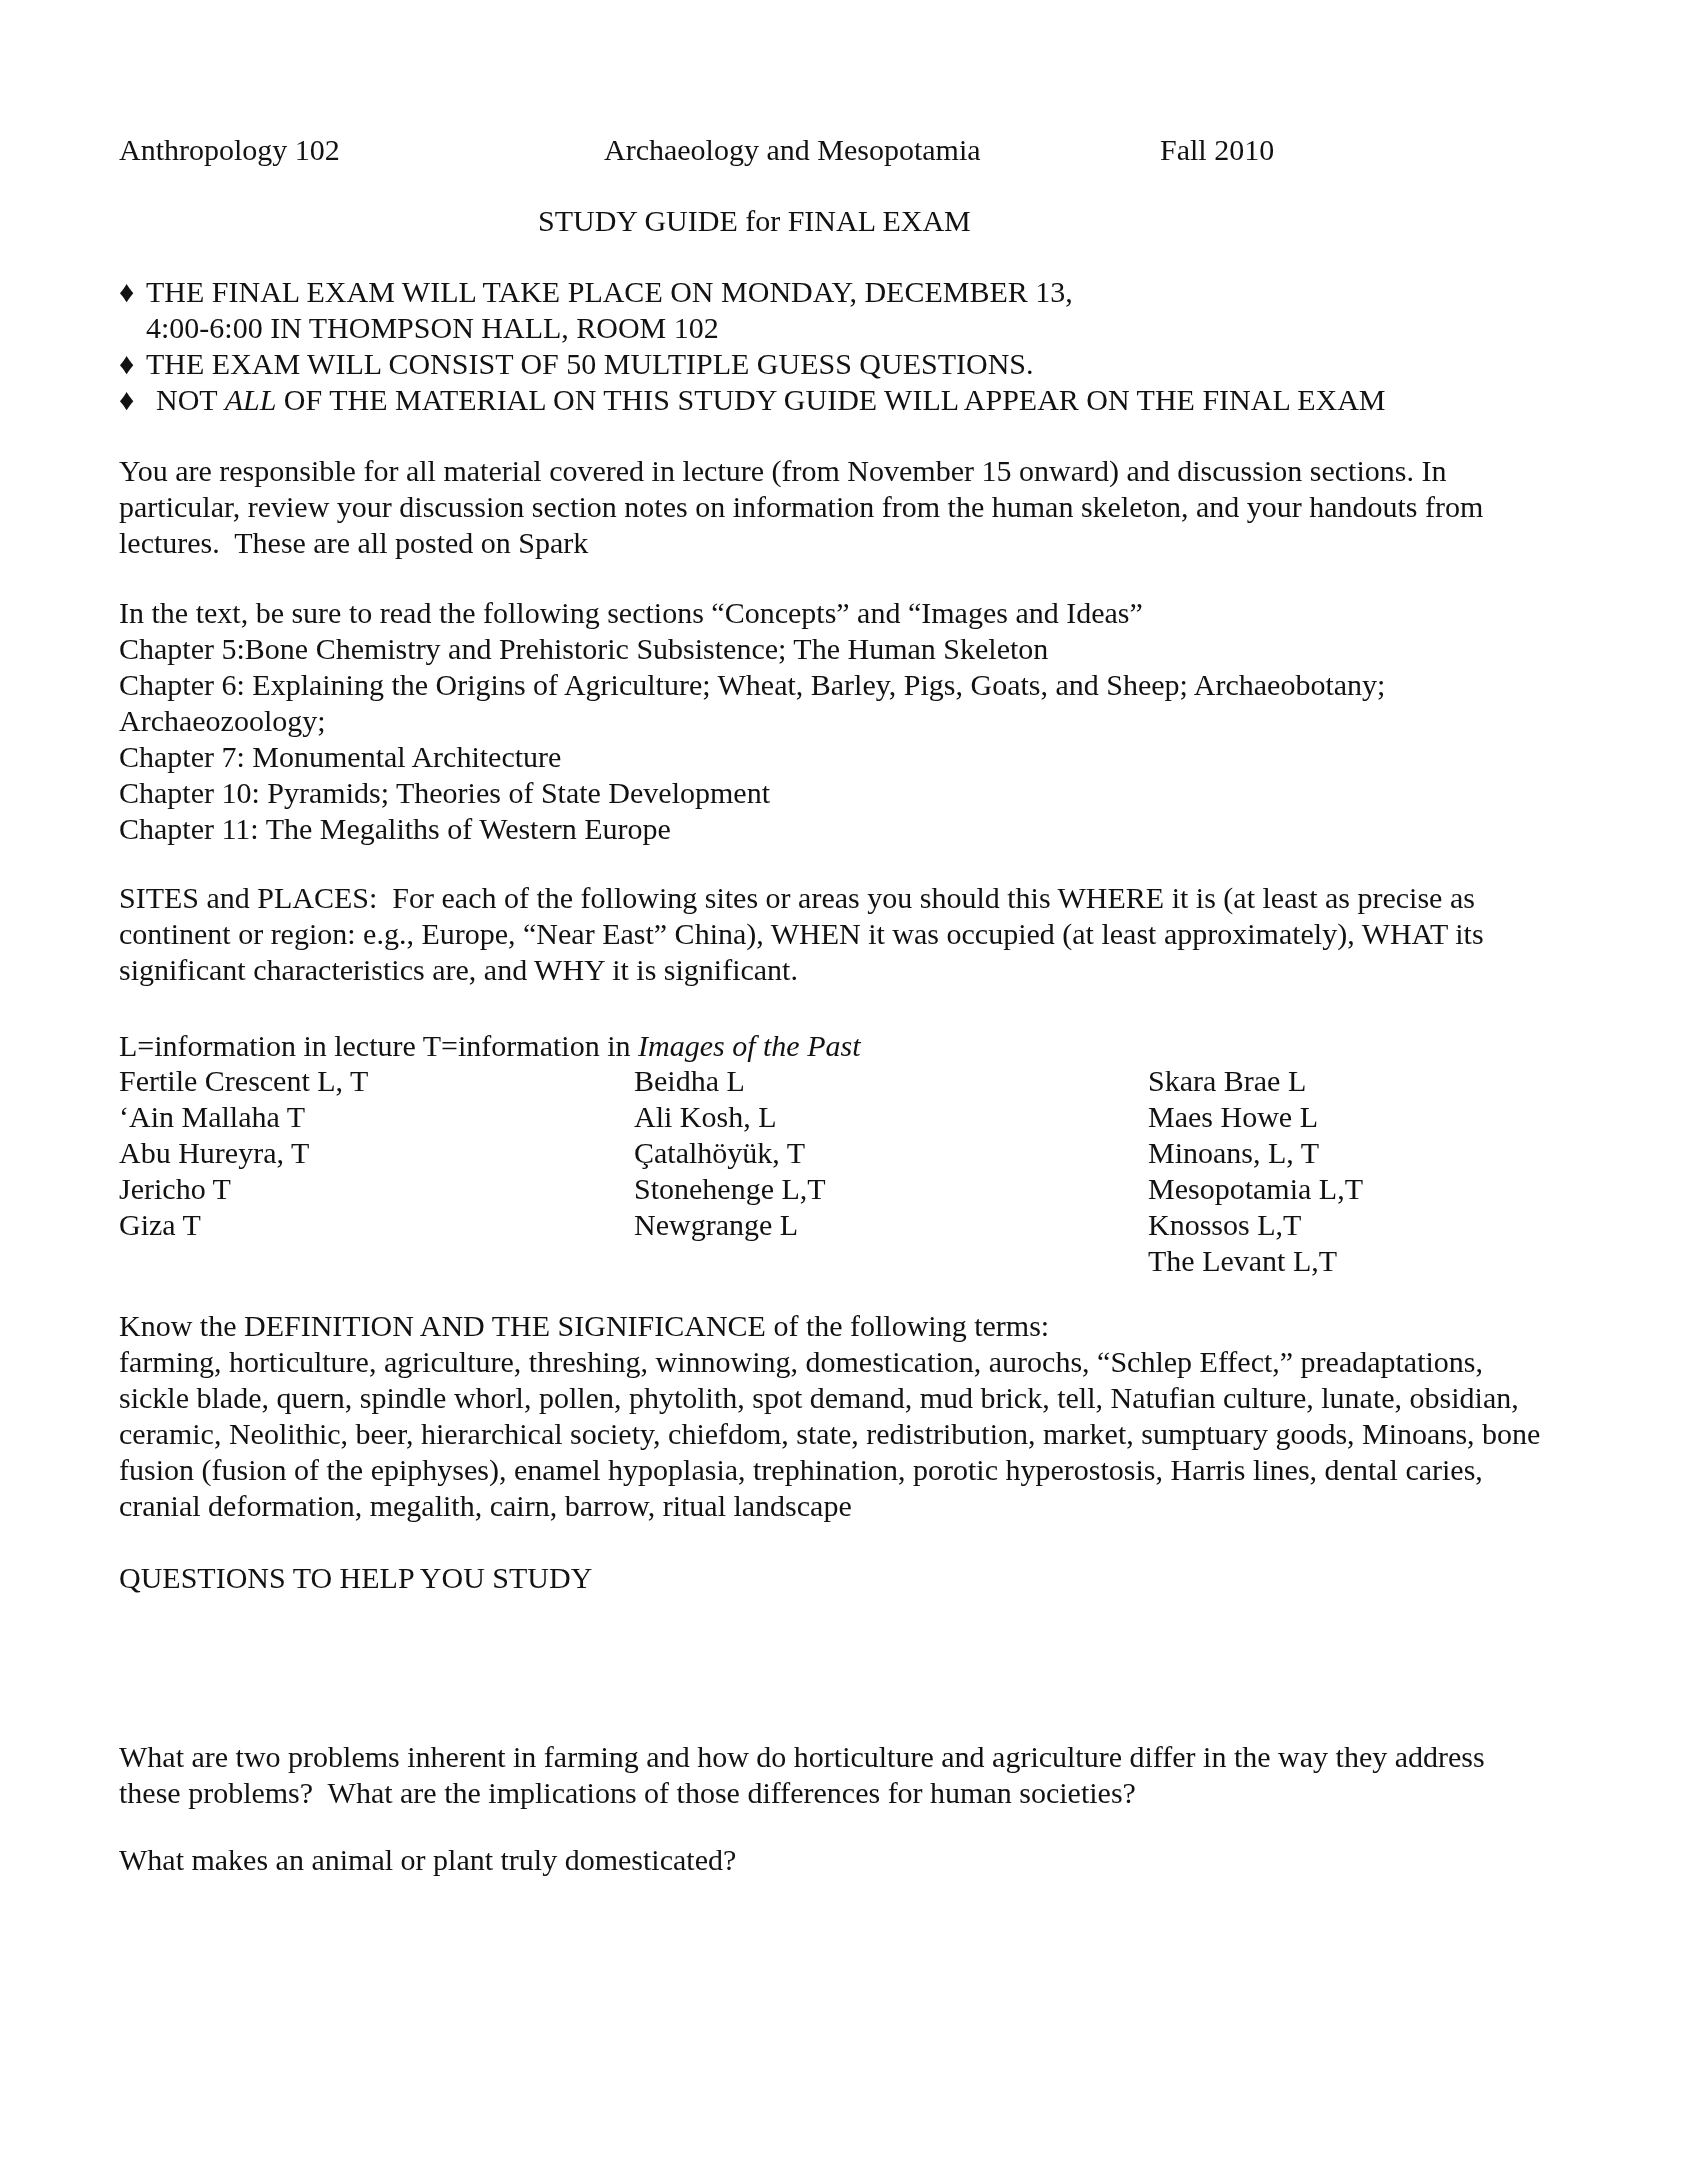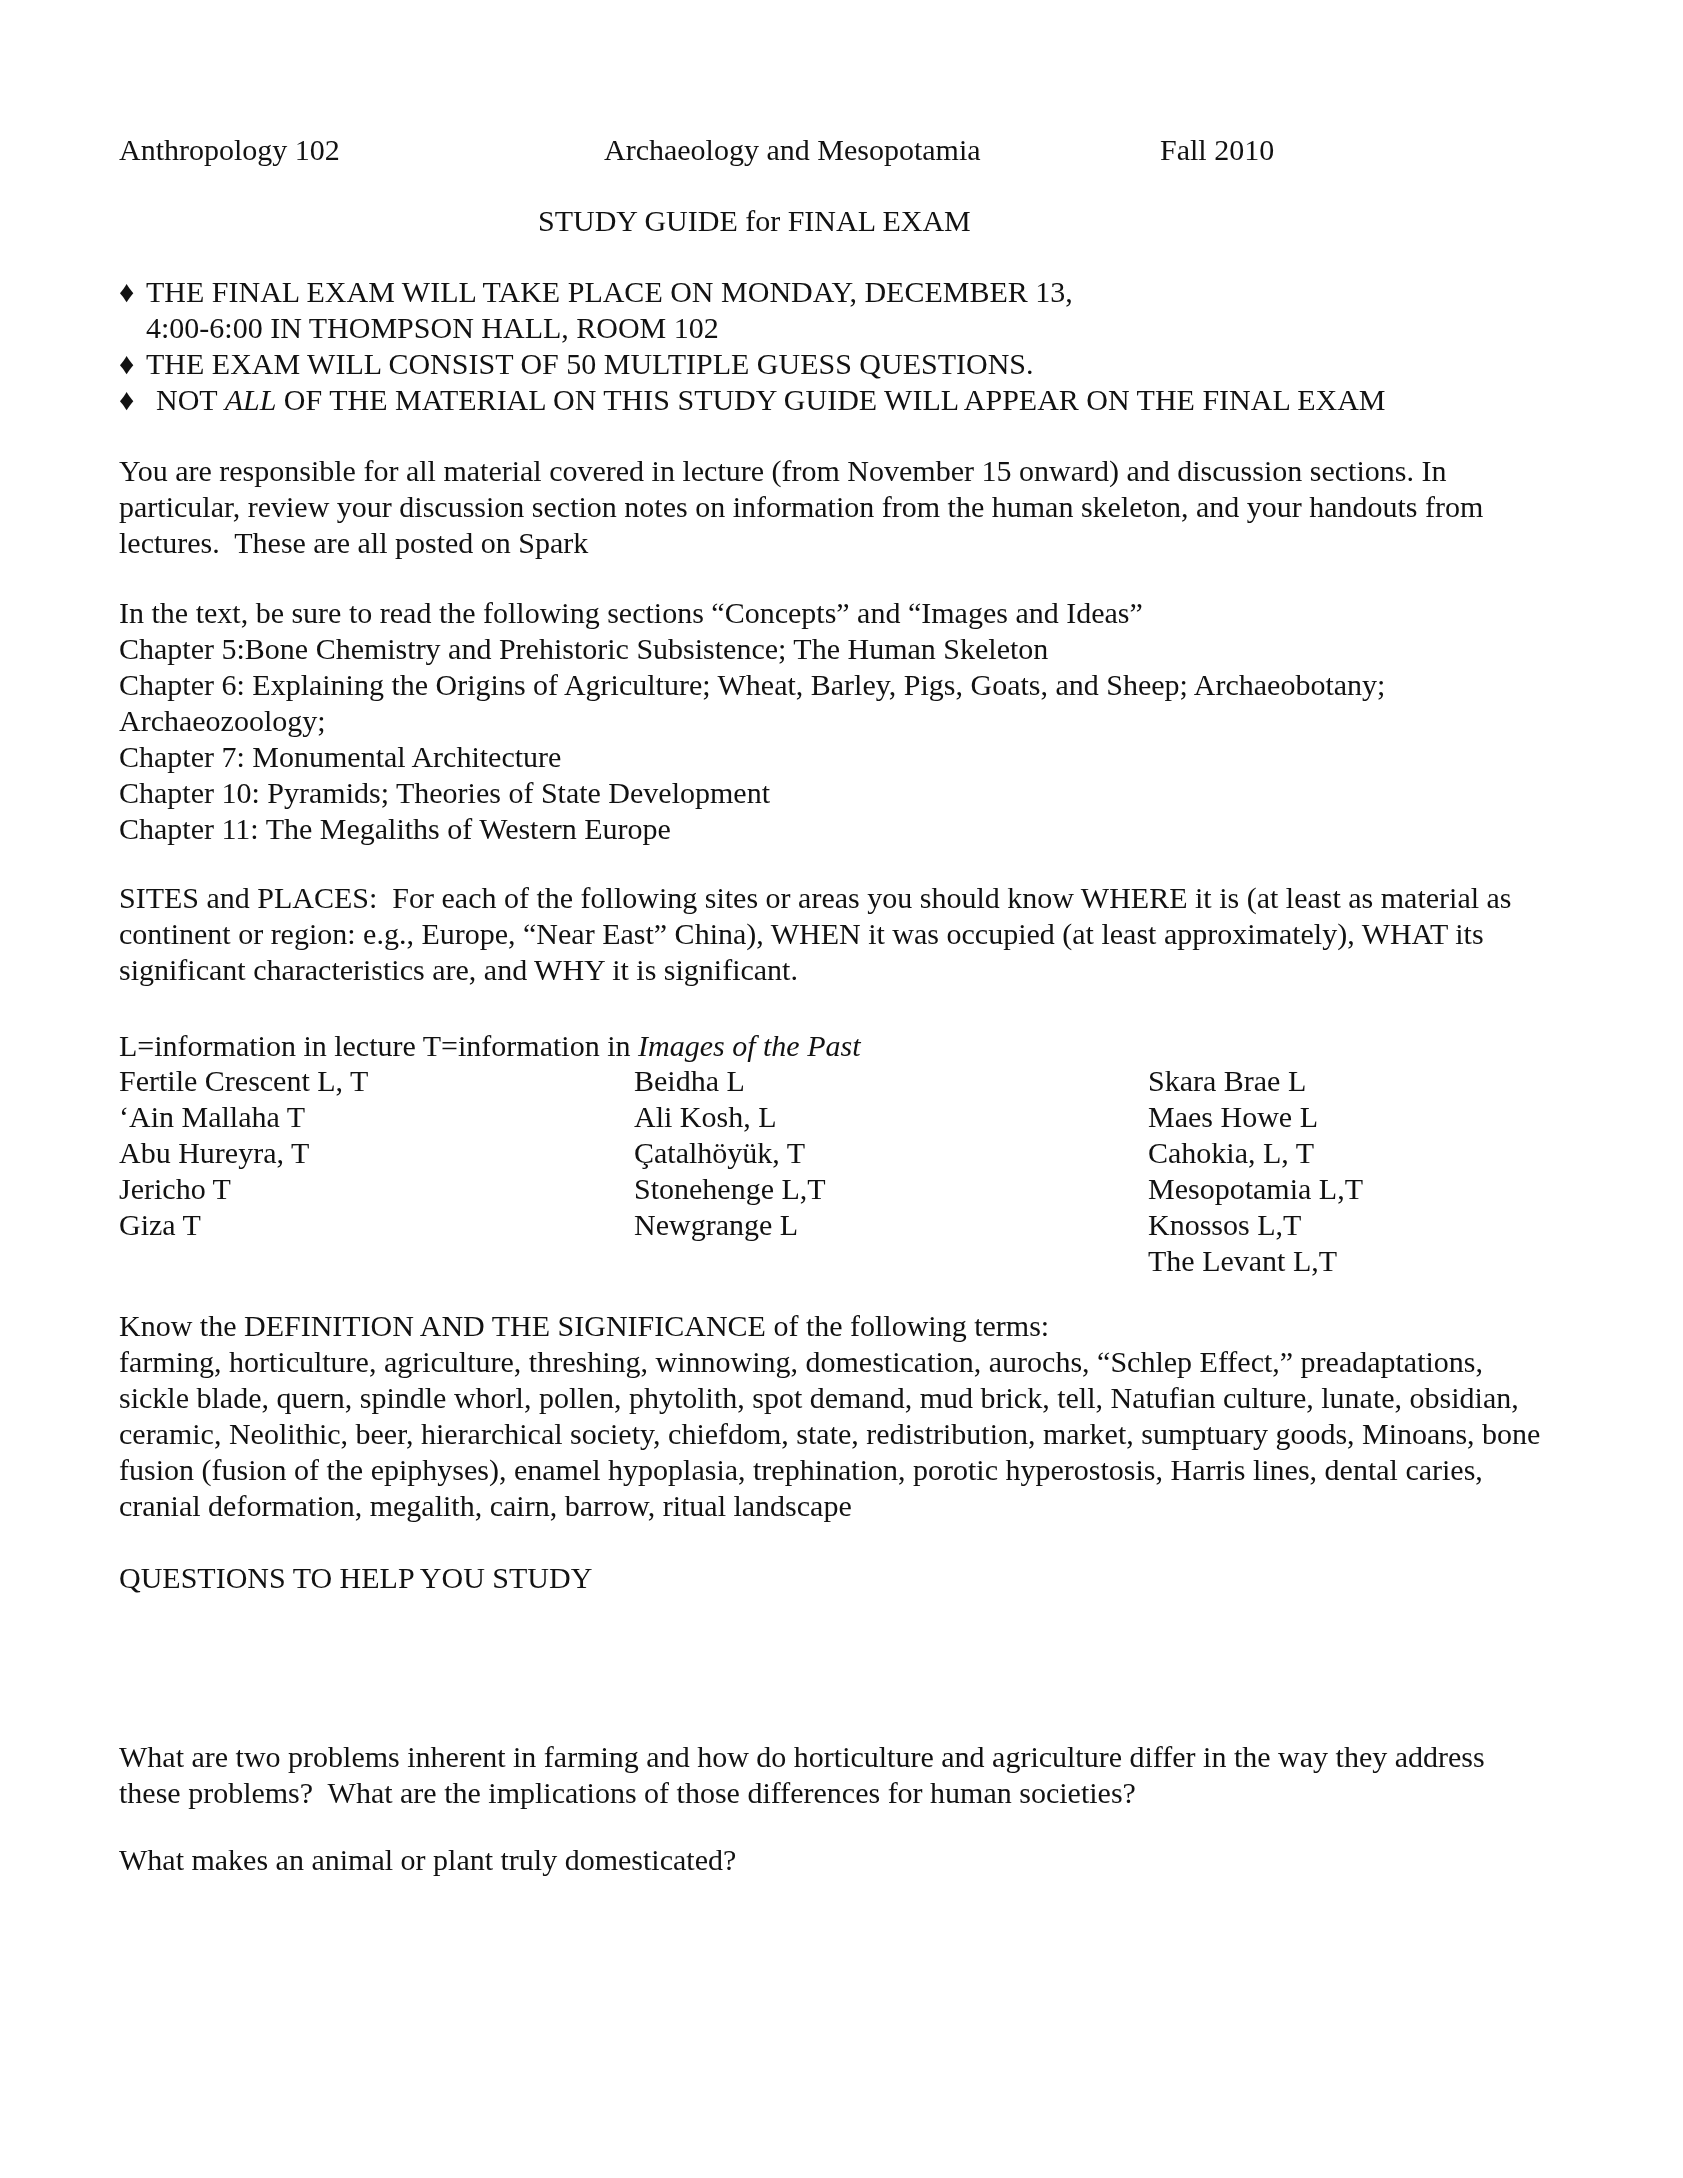--- a/index.html
+++ b/index.html
@@ -53,21 +53,21 @@
       <div class="line">Chapter 5:Bone Chemistry and Prehistoric Subsistence; The Human Skeleton</div>
       <div class="line">Chapter 6: Explaining the Origins of Agriculture; Wheat, Barley, Pigs, Goats, and Sheep; Archaeobotany;</div>
       <div class="line">Archaeozoology;</div>
       <div class="line">Chapter 7: Monumental Architecture</div>
       <div class="line">Chapter 10: Pyramids; Theories of State Development</div>
       <div class="line">Chapter 11: The Megaliths of Western Europe</div>
     </div>
 
   <div class="abs" style="left:119px; top:866px">
 
-  <div class="line">SITES and PLACES:  For each of the following sites or areas you should know WHERE it is (at least as material as</div>
+  <div class="line">SITES and PLACES:  For each of the following sites or areas you should this WHERE it is (at least as precise as</div>
       <div class="line">continent or region: e.g., Europe, “Near East” China), WHEN it was occupied (at least approximately), WHAT its</div>
       <div class="line">significant characteristics are, and WHY it is significant.</div>
     </div>
 
   <div class="abs line" style="left:119px; top:1014px"><span>L=information in lecture T=information in </span><i>Images of the Past</i></div>
 
   <div class="abs" style="left:119px; top:1049px">
 
   <div class="line">Fertile Crescent L, T</div>
       <div class="line">‘Ain Mallaha T</div>
@@ -80,21 +80,21 @@
   <div class="line">Beidha L</div>
       <div class="line">Ali Kosh, L</div>
       <div class="line">Çatalhöyük, T</div>
       <div class="line">Stonehenge L,T</div>
       <div class="line">Newgrange L</div>
     </div>
   <div class="abs" style="left:1148px; top:1049px">
 
   <div class="line">Skara Brae L</div>
       <div class="line">Maes Howe L</div>
-      <div class="line">Cahokia, L, T</div>
+      <div class="line">Minoans, L, T</div>
       <div class="line">Mesopotamia L,T</div>
       <div class="line">Knossos L,T</div>
       <div class="line">The Levant L,T</div>
     </div>
 
   <div class="abs" style="left:119px; top:1294px">
 
   <div class="line">Know the DEFINITION AND THE SIGNIFICANCE of the following terms:</div>
       <div class="line">farming, horticulture, agriculture, threshing, winnowing, domestication, aurochs, “Schlep Effect,” preadaptations,</div>
       <div class="line">sickle blade, quern, spindle whorl, pollen, phytolith, spot demand, mud brick, tell, Natufian culture, lunate, obsidian,</div>

